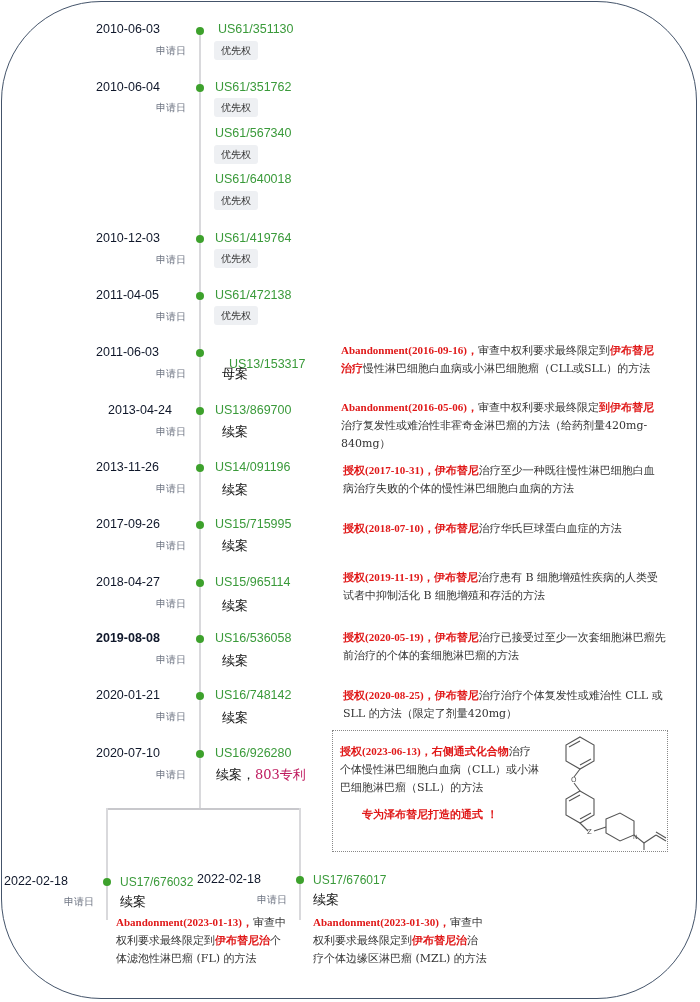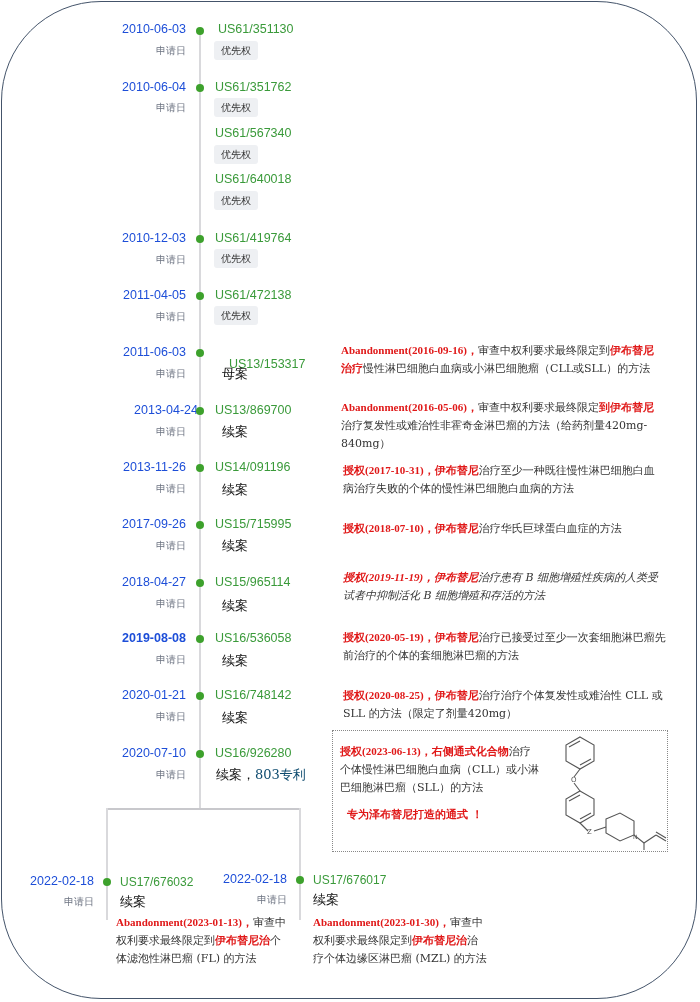--- a/index.html
+++ b/index.html
@@ -3,26 +3,26 @@
 <meta charset="utf-8">
 <style>
   html, body { margin:0; padding:0; background:#ffffff; }
   body { width:700px; height:1002px; position:relative; overflow:hidden;
          font-family:"DejaVu Sans","Liberation Sans",sans-serif; }
   .frame { position:absolute; left:1px; top:1px; width:696px; height:998px;
            border:1.5px solid #44546a; border-radius:100px; box-sizing:border-box; }
   .vline { position:absolute; background:#d9d9dc; width:2px; }
   .hline { position:absolute; background:#c8c8cc; height:2px; }
   .dot { position:absolute; width:8px; height:8px; border-radius:50%; background:#3da12c; }
-  .date { position:absolute; font-family:"Liberation Sans",sans-serif; font-size:12.5px; color:#1d4ed8; text-align:right; width:90px; }
+  .date { position:absolute; font-family:"Liberation Sans",sans-serif; font-size:12.5px; color:#0f172a; text-align:left; width:90px; }
   .sublabel { position:absolute; font-family:"DejaVu Sans",sans-serif; font-size:10px; color:#6b7280; text-align:right; width:60px; }
   .appno { position:absolute; font-family:"Liberation Sans",sans-serif; font-size:12.5px; color:#3a9a3a; white-space:nowrap; }
   .tag { position:absolute; font-family:"DejaVu Sans",sans-serif; font-size:10px; color:#333; background:#eef0f3; border-radius:3px; padding:3px 7px; line-height:13px; }
   .kind { position:absolute; font-family:"DejaVu Serif","Liberation Serif",serif; font-size:13px; color:#111; white-space:nowrap; }
-  .kind .red { color:#0c4a6e; }
+  .kind .red { color:#be185d; }
   .note { position:absolute; font-family:"DejaVu Serif","Liberation Serif",serif; font-size:11px; color:#333; line-height:18px; }
   .note .hl { color:#e01818; font-weight:bold; }
   .note .hlb { color:#e01818; font-weight:bold; font-family:"Liberation Serif",serif; }
   .dotbox { position:absolute; left:332px; top:730px; width:336px; height:122px; border:1px dotted #888; box-sizing:border-box; }
   .mol { position:absolute; left:548px; top:733px; width:120px; height:118px; }
 </style>
 </head>
 <body>
 
 <div class="frame"></div>
@@ -140,35 +140,35 @@
 </div>
 <div class="note" style="left:341px;top:398px;width:320px;">
   <span class="hlb">Abandonment(2016-05-06)，</span><span>审查中权利要求最终限定</span><span class="hl">到伊布替尼</span><span>治疗复发性或难治性非霍奇金淋巴瘤的方法（给药剂量420mg-840mg）</span>
 </div>
 <div class="note" style="left:343px;top:461px;width:320px;">
   <span class="hlb">授权(2017-10-31)，</span><span class="hl">伊布替尼</span><span>治疗至少一种既往慢性淋巴细胞白血病治疗失败的个体的慢性淋巴细胞白血病的方法</span>
 </div>
 <div class="note" style="left:343px;top:519px;width:320px;">
   <span class="hlb">授权(2018-07-10)，</span><span class="hl">伊布替尼</span><span>治疗华氏巨球蛋白血症的方法</span>
 </div>
-<div class="note" style="left:343px;top:568px;width:320px;font-style:italic;">
+<div class="note" style="left:343px;top:568px;width:320px;">
   <span class="hlb">授权(2019-11-19)，</span><span class="hl">伊布替尼</span><span>治疗患有 B 细胞增殖性疾病的人类受试者中抑制活化 B 细胞增殖和存活的方法</span>
 </div>
 <div class="note" style="left:343px;top:628px;width:325px;">
   <span class="hlb">授权(2020-05-19)，</span><span class="hl">伊布替尼</span><span>治疗已接受过至少一次套细胞淋巴瘤先前治疗的个体的套细胞淋巴瘤的方法</span>
 </div>
 <div class="note" style="left:343px;top:686px;width:325px;">
   <span class="hlb">授权(2020-08-25)，</span><span class="hl">伊布替尼</span><span>治疗治疗个体复发性或难治性 CLL 或 SLL 的方法（限定了剂量420mg）</span>
 </div>
 
 <div class="dotbox"></div>
 <div class="note" style="left:340px;top:742px;width:200px;">
   <span class="hlb">授权(2023-06-13)，右侧通式化合物</span><span>治疗个体慢性淋巴细胞白血病（CLL）或小淋巴细胞淋巴瘤（SLL）的方法</span>
 </div>
-<div class="note" style="left:347px;top:806px;width:200px;">
+<div class="note" style="left:362px;top:806px;width:200px;">
   <span class="hl">专为泽布替尼打造的通式 ！</span>
 </div>
 <svg class="mol" viewBox="0 0 120 118">
   <g fill="none" stroke="#555" stroke-width="1.1">
 
     <polygon points="32,4 46,12 46,28 32,36 18,28 18,12"></polygon>
     <line x1="21" y1="14" x2="32" y2="8"></line>
       <line x1="43" y1="26" x2="32" y2="32"></line>
 
     <line x1="32" y1="36" x2="26" y2="44"></line>

